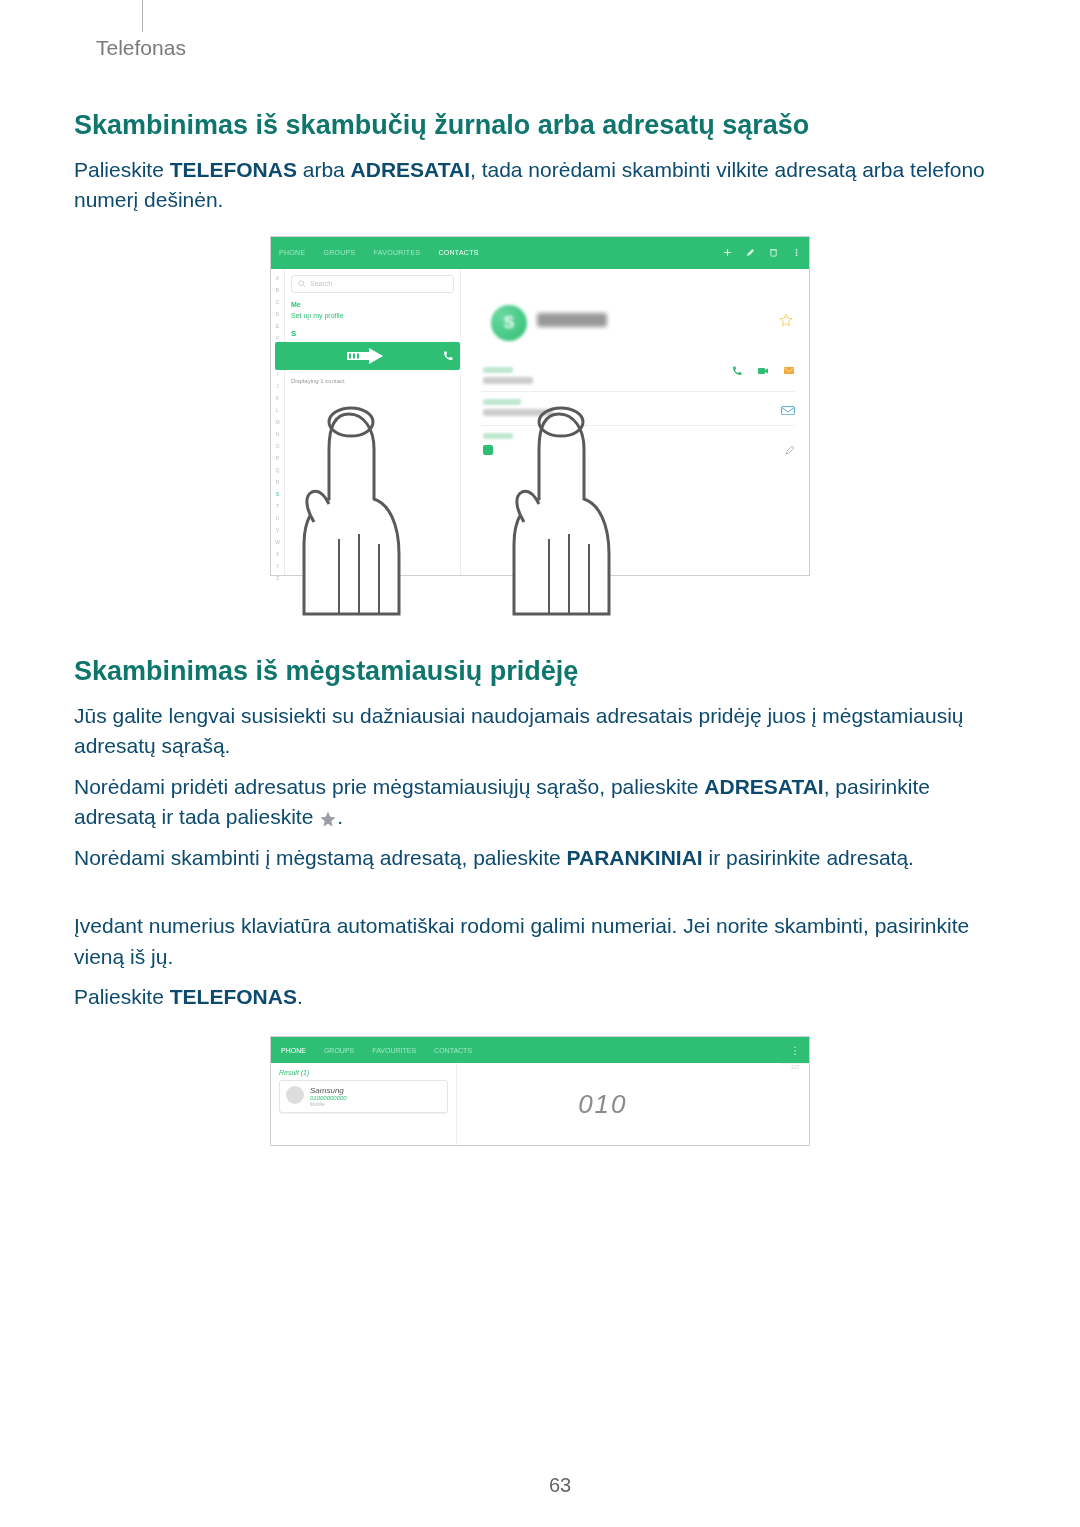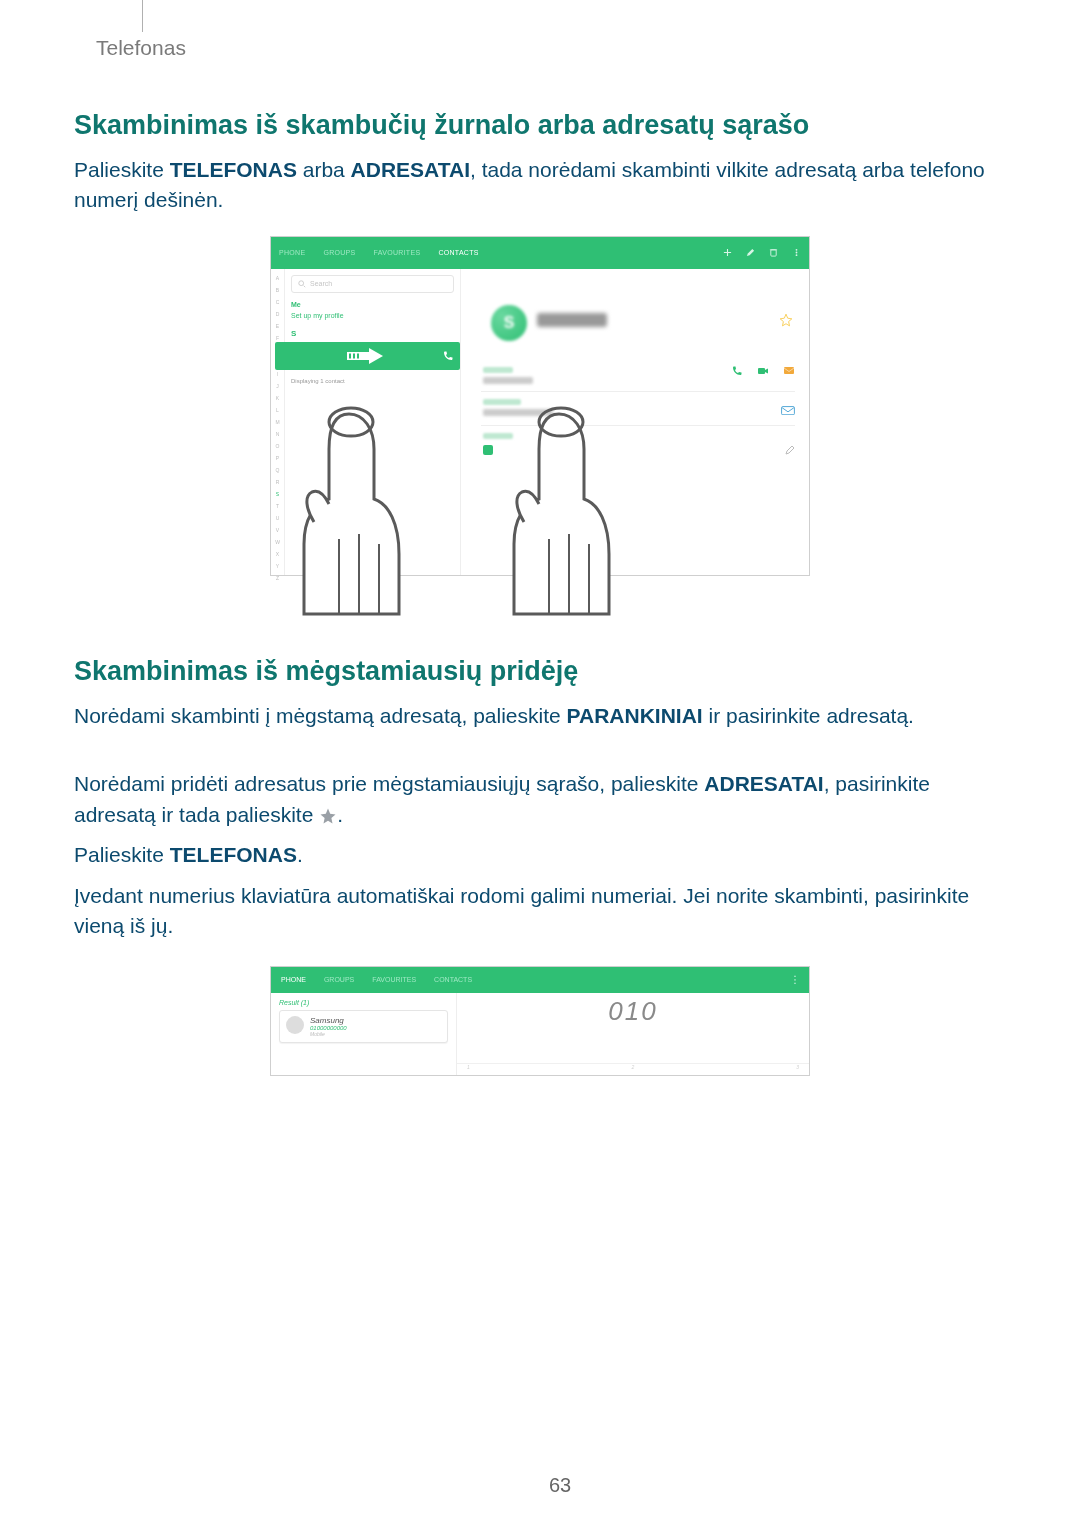--- a/index.html
+++ b/index.html
@@ -204,21 +204,21 @@
     border-radius: 3px;
     padding: 5px 6px;
     display: flex;
     gap: 6px;
     box-shadow: 0 1px 1px rgba(0,0,0,0.05);
   }
   .fig2-avatar { width: 18px; height: 18px; border-radius: 50%; background: #ddd; flex-shrink: 0;}
   .fig2-ctext .nm { font-size: 8px; color: #555; }
   .fig2-ctext .ph { font-size: 6px; color: #2fbf74; }
   .fig2-ctext .mb { font-size: 5px; color: #bbb; }
-  .fig2-right { flex: 1; display: flex; flex-direction: column; gap: 32px; }
+  .fig2-right { flex: 1; display: flex; flex-direction: row; gap: 32px; }
   .fig2-num {
     flex: 1;
     display: flex;
     align-items: center;
     justify-content: center;
     font-size: 26px;
     color: #8a8a8a;
     letter-spacing: 2px;
     font-weight: 300;
   }
@@ -394,33 +394,34 @@
       <svg viewBox="0 0 150 220">
         <path d="M75 10 C60 10 55 25 55 45 L55 95 C40 100 30 115 30 140 L30 210 L125 210 L125 150 C125 120 115 100 100 95 L100 45 C100 25 90 10 75 10 Z" fill="#fff" stroke="#5a5a5a" stroke-width="3"></path>
         <ellipse cx="77" cy="18" rx="22" ry="14" fill="none" stroke="#5a5a5a" stroke-width="3"></ellipse>
         <path d="M55 100 C50 90 45 85 38 88 C30 92 32 105 40 118" fill="#fff" stroke="#5a5a5a" stroke-width="3"></path>
         <path d="M65 135 L65 210 M85 130 L85 210 M105 140 L105 210" stroke="#5a5a5a" stroke-width="2" fill="none"></path>
       </svg>
     </div>
   </div>
 
   <div class="h2">Skambinimas iš mėgstamiausių pridėję</div>
-  <p class="para" style="margin-bottom:38px;">
-    <span>Norėdami skambinti į mėgstamą adresatą, palieskite </span><span class="b">PARANKINIAI</span><span> ir pasirinkite adresatą.</span>
-  </p>
+  <p class="para">Jūs galite lengvai susisiekti su dažniausiai naudojamais adresatais pridėję juos į mėgstamiausių adresatų sąrašą.</p>
   <p class="para">
     <span>Norėdami pridėti adresatus prie mėgstamiausiųjų sąrašo, palieskite </span><span class="b">ADRESATAI</span><span>, pasirinkite adresatą ir tada palieskite </span><span class="star-inline"><svg viewBox="0 0 24 24">
           <path d="M12 2l2.9 6.9L22 10l-5.5 4.7L18 22l-6-3.6L6 22l1.5-7.3L2 10l7.1-1.1L12 2z" fill="#9aa0a6"></path>
         </svg></span><span>.</span>
   </p>
-
+  <p class="para" style="margin-bottom:38px;">
+    <span>Norėdami skambinti į mėgstamą adresatą, palieskite </span><span class="b">PARANKINIAI</span><span> ir pasirinkite adresatą.</span>
+  </p>
+
+  <p class="para">Įvedant numerius klaviatūra automatiškai rodomi galimi numeriai. Jei norite skambinti, pasirinkite vieną iš jų.</p>
   <p class="para">
     <span>Palieskite </span><span class="b">TELEFONAS</span><span>.</span>
   </p>
-  <p class="para">Įvedant numerius klaviatūra automatiškai rodomi galimi numeriai. Jei norite skambinti, pasirinkite vieną iš jų.</p>
 
   <div class="fig2">
     <div class="fig2-top">
       <span class="fig2-tab" style="color:#fff;">PHONE</span>
       <span class="fig2-tab">GROUPS</span>
       <span class="fig2-tab">FAVOURITES</span>
       <span class="fig2-tab">CONTACTS</span>
       <span class="fig2-dots">⋮</span>
     </div>
     <div class="fig2-body">

